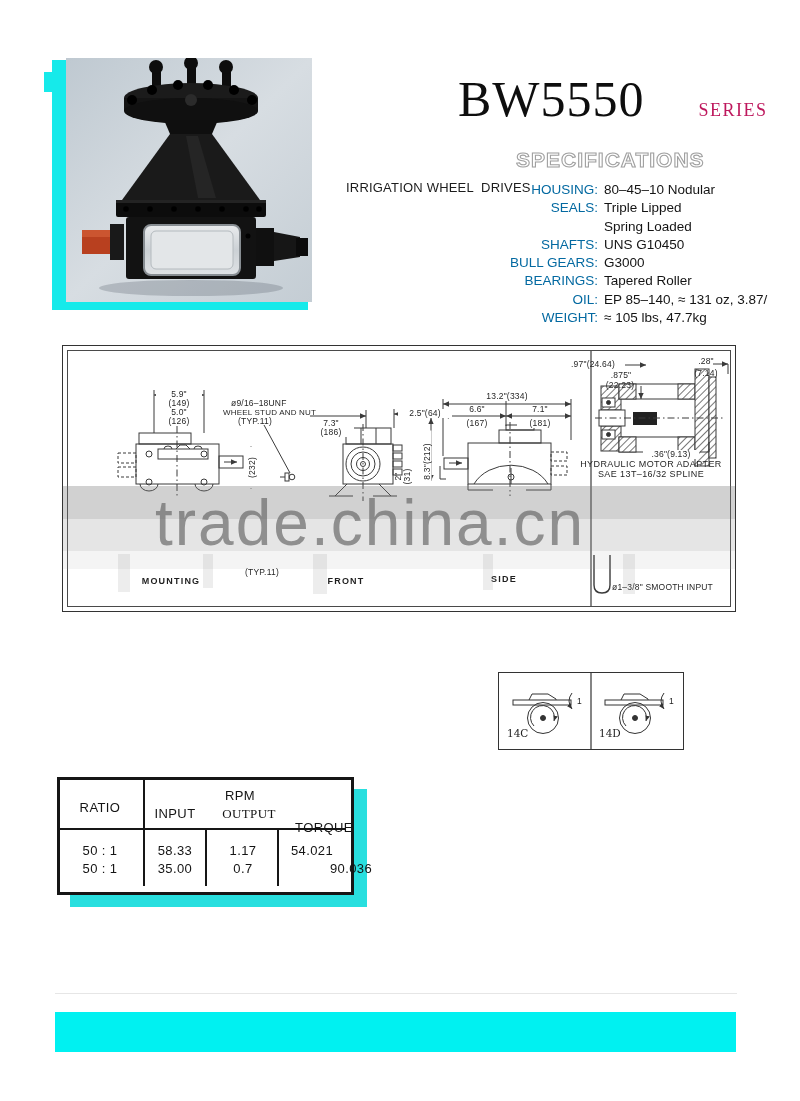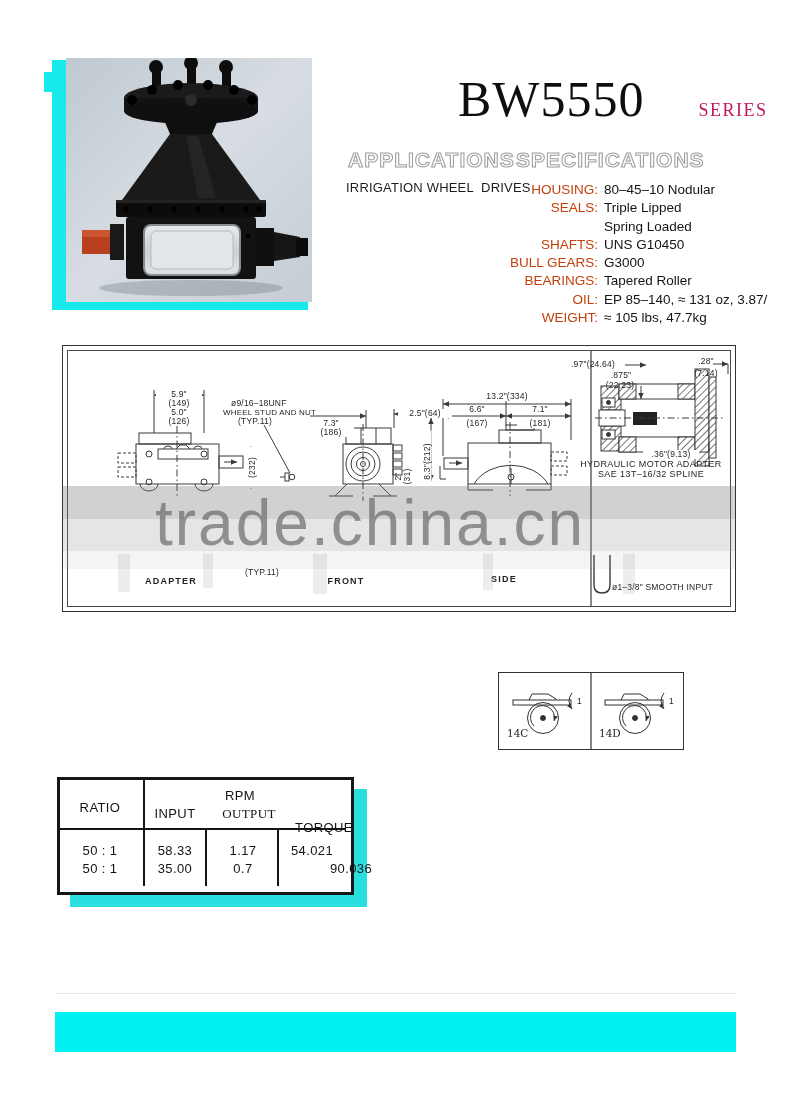--- a/index.html
+++ b/index.html
@@ -16,21 +16,21 @@
   .model{font-family:"Liberation Serif",serif;font-size:50px;color:#0e0e0e;letter-spacing:1px;}
   .series{font-family:"Liberation Serif",serif;font-size:18px;color:#be185d;letter-spacing:1.5px;margin-left:6px;}
 
   
   .h-outline{position:absolute;top:148px;font-size:21px;font-weight:bold;letter-spacing:1px;
              color:#ffffff;-webkit-text-stroke:1.1px #a0a0a0;white-space:nowrap;}
   .app-item{position:absolute;left:346px;top:180px;font-size:13px;color:#1c1c1c;letter-spacing:.2px;white-space:pre;}
 
   .specs{position:absolute;left:479px;top:182px;}
   .srow{display:flex;height:18.3px;align-items:flex-start;}
-  .sl{width:119px;text-align:right;font-size:13.5px;color:#c2410c;white-space:pre;}
+  .sl{width:119px;text-align:right;font-size:13.5px;color:#0369a1;white-space:pre;}
   .sv{margin-left:6px;font-size:13.5px;color:#141414;white-space:pre;}
 
   
   .drawing{position:absolute;left:62px;top:345px;width:672px;height:265px;border:1.6px solid #333;
            background:#fff;overflow:hidden;}
   .dinner{position:absolute;left:4px;top:4px;right:4px;bottom:4px;border:1px solid #4a4a4a;}
   .art{position:absolute;left:0;top:0;}
   .lbl{position:absolute;font-size:8.5px;line-height:9px;color:#262626;text-align:center;
        white-space:nowrap;letter-spacing:.2px;}
   .bgw{background:#fff;padding:0 1px;}
@@ -124,21 +124,20 @@
       <rect x="230" y="180" width="12" height="18" fill="#0b0b0b"></rect>
       <circle cx="182" cy="178" r="2.5" fill="#000"></circle>
     </svg>
   </div>
 
   <div class="title-row">
     <span class="model">BW5550</span>
     <span class="series">SERIES</span>
   </div>
 
-  <div class="h-outline" style="left:348px;">APPLICATIONS</div>
   <div class="h-outline" style="left:516px;">SPECIFICATIONS</div>
   <div class="app-item">IRRIGATION WHEEL  DRIVES</div>
 
   <div class="specs">
     <div class="srow">
         <span class="sl">HOUSING:</span>
         <span class="sv">80–45–10 Nodular</span>
       </div>
     <div class="srow">
         <span class="sl">SEALS:</span>
@@ -285,21 +284,21 @@
 
     <span class="lbl bgw" style="left:93px;top:44px;width:44px;">5.9"</span>
     <span class="lbl bgw" style="left:93px;top:53px;width:44px;">(149)</span>
     <span class="lbl bgw" style="left:93px;top:62px;width:44px;">5.0"</span>
     <span class="lbl bgw" style="left:93px;top:71px;width:44px;">(126)</span>
     <span class="lbl" style="left:168px;top:53px;width:54px;">ø9/16–18UNF</span>
     <span class="lbl" style="left:160px;top:62px;width:84px;font-size:8px;">WHEEL STUD AND NUT</span>
     <span class="lbl" style="left:165px;top:71px;width:54px;">(TYP.11)</span>
     <span class="lbl rot bgw" style="left:168px;top:117px;width:40px;">(232)</span>
     <span class="lbl" style="left:169px;top:222px;width:60px;">(TYP.11)</span>
-    <span class="lbl cap9" style="left:68px;top:231px;width:80px;">ADAPTER</span>
+    <span class="lbl cap9" style="left:68px;top:231px;width:80px;">MOUNTING</span>
 
     <span class="lbl bgw" style="left:245px;top:73px;width:44px;">7.3"</span>
     <span class="lbl bgw" style="left:245px;top:82px;width:44px;">(186)</span>
     <span class="lbl bgw" style="left:335px;top:63px;width:52px;">2.5"(64)</span>
     <span class="lbl rot bgw" style="left:333px;top:111px;width:60px;">8.3"(212)</span>
     <span class="lbl rot" style="left:325px;top:126px;width:20px;">2"</span>
     <span class="lbl rot" style="left:332px;top:126px;width:24px;">(31)</span>
     <span class="lbl cap9" style="left:253px;top:231px;width:60px;">FRONT</span>
 
     <span class="lbl bgw" style="left:398px;top:46px;width:90px;">13.2"(334)</span>

